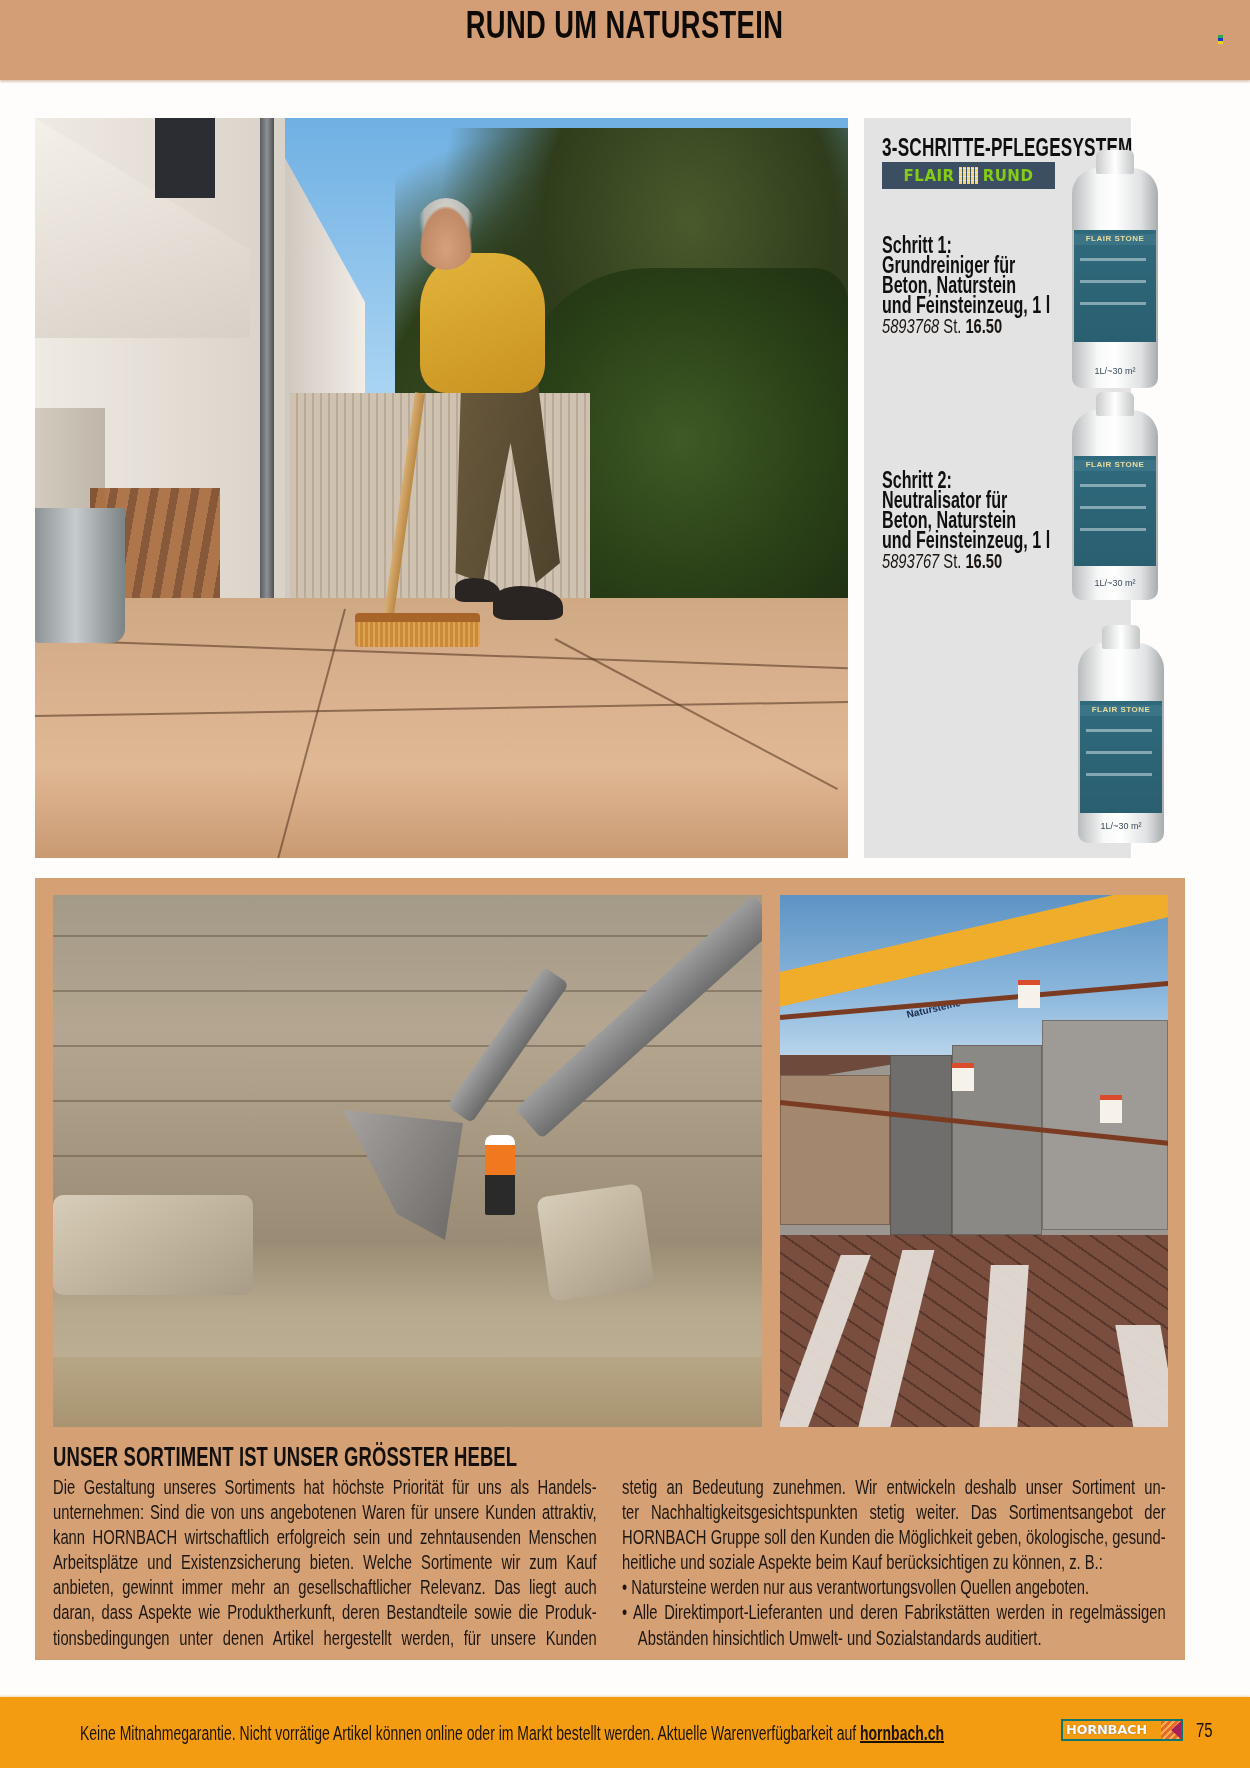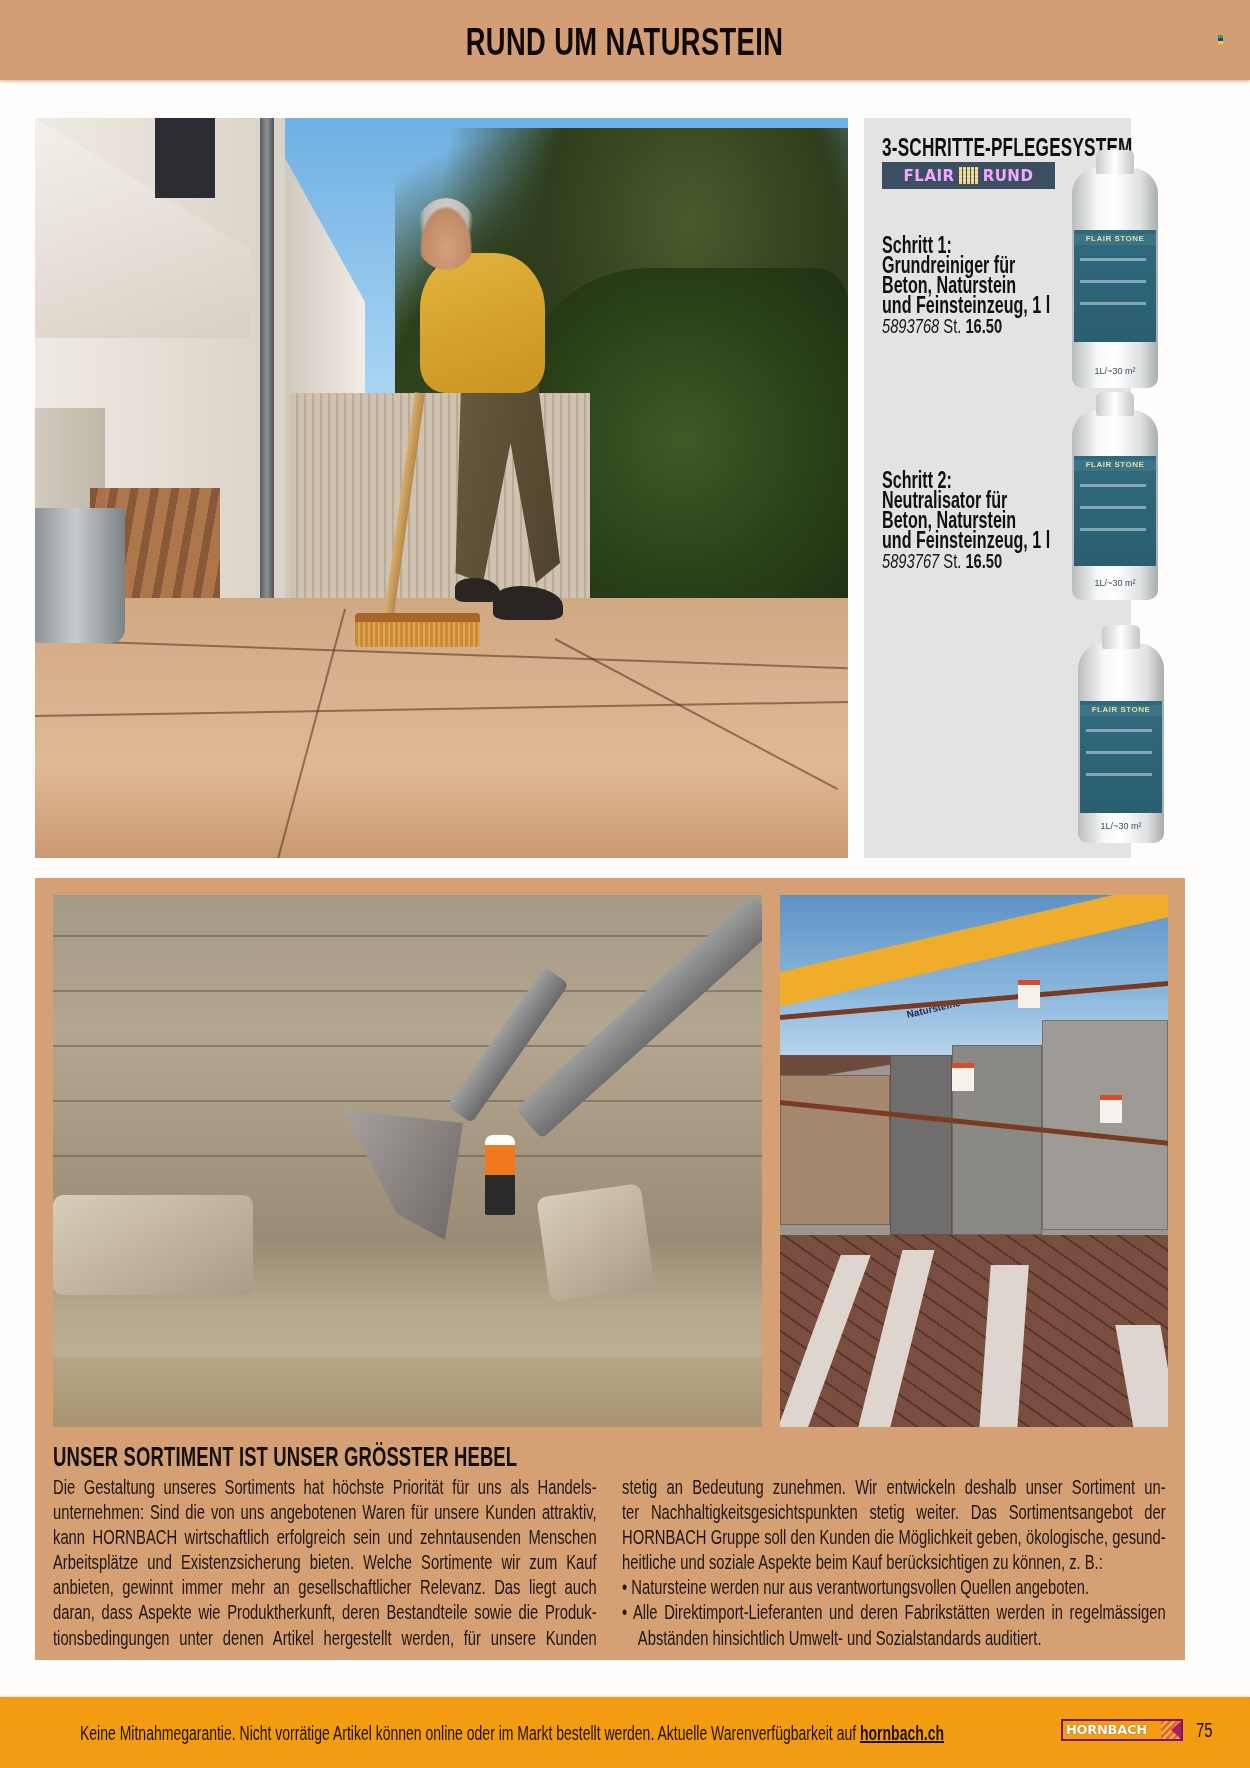--- a/index.html
+++ b/index.html
@@ -2,21 +2,21 @@
 <html><head>
 <meta charset="utf-8">
 <style>
   * { box-sizing: border-box; margin: 0; padding: 0; }
   html, body { width: 1250px; height: 1768px; background: #fffdfb; overflow: hidden; }
   body { position: relative; font-family: "Liberation Sans", "DejaVu Sans", sans-serif; color: #1a1410; }
 
   .header-band {
     position: absolute; left: 0; top: 0; width: 1250px; height: 80px;
     background: #d39d76; box-shadow: 0 2px 2px rgba(160,110,70,0.35);
-    display: flex; align-items: center; justify-content: center;
+    display: flex; justify-content: center;
   }
   .header-title {
     font-family: "Liberation Sans", sans-serif; font-weight: 700; font-size: 38px;
     letter-spacing: 0.5px; transform: scaleX(0.72); transform-origin: center;
     color: #0d0a08; margin-top: 4px;
   }
   .color-marks { position: absolute; right: 27px; top: 35px; width: 5px; height: 10px; }
   .color-marks span { display: block; width: 5px; height: 3px; }
 
   
@@ -60,21 +60,21 @@
   
   .panel { position: absolute; left: 864px; top: 118px; width: 267px; height: 740px; background: #e3e3e3; }
   .panel-title {
     position: absolute; left: 18px; top: 14px; font-weight: 700; font-size: 26px; letter-spacing: 0.3px;
     transform: scaleX(0.66); transform-origin: left; white-space: nowrap; color: #0f0f0f;
   }
   .brand-logo {
     position: absolute; left: 18px; top: 44px; width: 173px; height: 27px; background: #3c4f62;
     display: flex; align-items: center; justify-content: center; gap: 4px;
   }
-  .brand-word { font-weight: 900; font-size: 15px; color: #f0abfc; letter-spacing: 0.5px; font-family: "DejaVu Sans", sans-serif; }
+  .brand-word { font-weight: 900; font-size: 15px; color: #84cc16; letter-spacing: 0.5px; font-family: "DejaVu Sans", sans-serif; }
   .brand-grid { width: 20px; height: 17px; background:
       repeating-linear-gradient(90deg, transparent 0 3px, #3c4f62 3px 4px),
       repeating-linear-gradient(0deg, #f2d37a 0 3px, #dfe6ee 3px 4px); }
   .product { position: absolute; left: 18px; width: 190px; }
   .product-name { font-weight: 700; font-size: 23px; line-height: 20px; transform: scaleX(0.7); transform-origin: left; white-space: pre-line; width: 270px; color: #101010; }
   .product-meta { font-size: 21px; line-height: 20px; transform: scaleX(0.7); transform-origin: left; white-space: nowrap; margin-top: 1px; }
   .product-meta .art { font-style: italic; font-weight: 400; }
   .product-meta .unit { font-weight: 400; }
   .product-meta .price { font-weight: 700; }
   .bottle { position: absolute; width: 86px; border-radius: 26px 26px 10px 10px;
@@ -120,21 +120,21 @@
   .body-col .ln { display: block; white-space: nowrap; transform: scaleX(0.72); transform-origin: left; text-align: justify; text-align-last: justify; width: 755px; }
   .body-col .bullet { padding-left: 0; }
   .body-col .bullet-cont { padding-left: 22px; }
   .col-left { left: 53px; }
   .col-right { left: 622px; }
 
   
   .footer { position: absolute; left: 0; top: 1697px; width: 1250px; height: 71px; background: #f39c12; box-shadow: 0 -1px 2px rgba(200,120,0,0.25); }
   .footer-text { position: absolute; left: 80px; top: 25px; font-size: 20px; white-space: nowrap; transform: scaleX(0.7); transform-origin: left; color: #1a120a; }
   .footer-link { font-weight: 700; text-decoration: underline; color: #1a120a; }
-  .hornbach-logo { position: absolute; left: 1061px; top: 22px; width: 122px; height: 22px; border: 2px solid #701a75; background: #f39c12; display: flex; }
+  .hornbach-logo { position: absolute; left: 1061px; top: 22px; width: 122px; height: 22px; border: 2px solid #0f766e; background: #f39c12; display: flex; }
   .hornbach-word { flex: 1; font-family: "DejaVu Sans", sans-serif; font-size: 13px; font-weight: 900; color: #ffffff; line-height: 18px; padding-left: 3px; letter-spacing: -0.3px; text-shadow: 0 0 1px #6b3b1a; }
   .hornbach-mark { width: 20px; height: 18px; background: repeating-linear-gradient(135deg, #e46a2f 0 3px, #f7b04a 3px 5px); clip-path: polygon(0 0, 100% 0, 100% 100%, 0 100%); position: relative; }
   .hornbach-mark::after { content: ""; position: absolute; right: 0; bottom: 0; width: 10px; height: 18px; background: #a8205a; clip-path: polygon(100% 0, 100% 100%, 0 50%); }
   .page-number { position: absolute; left: 1196px; top: 22px; font-size: 20px; transform: scaleX(0.75); transform-origin: left; color: #1a120a; }
 </style>
 </head>
 <body>
 
 <div class="header-band">
   <div class="header-title">RUND UM NATURSTEIN</div>

